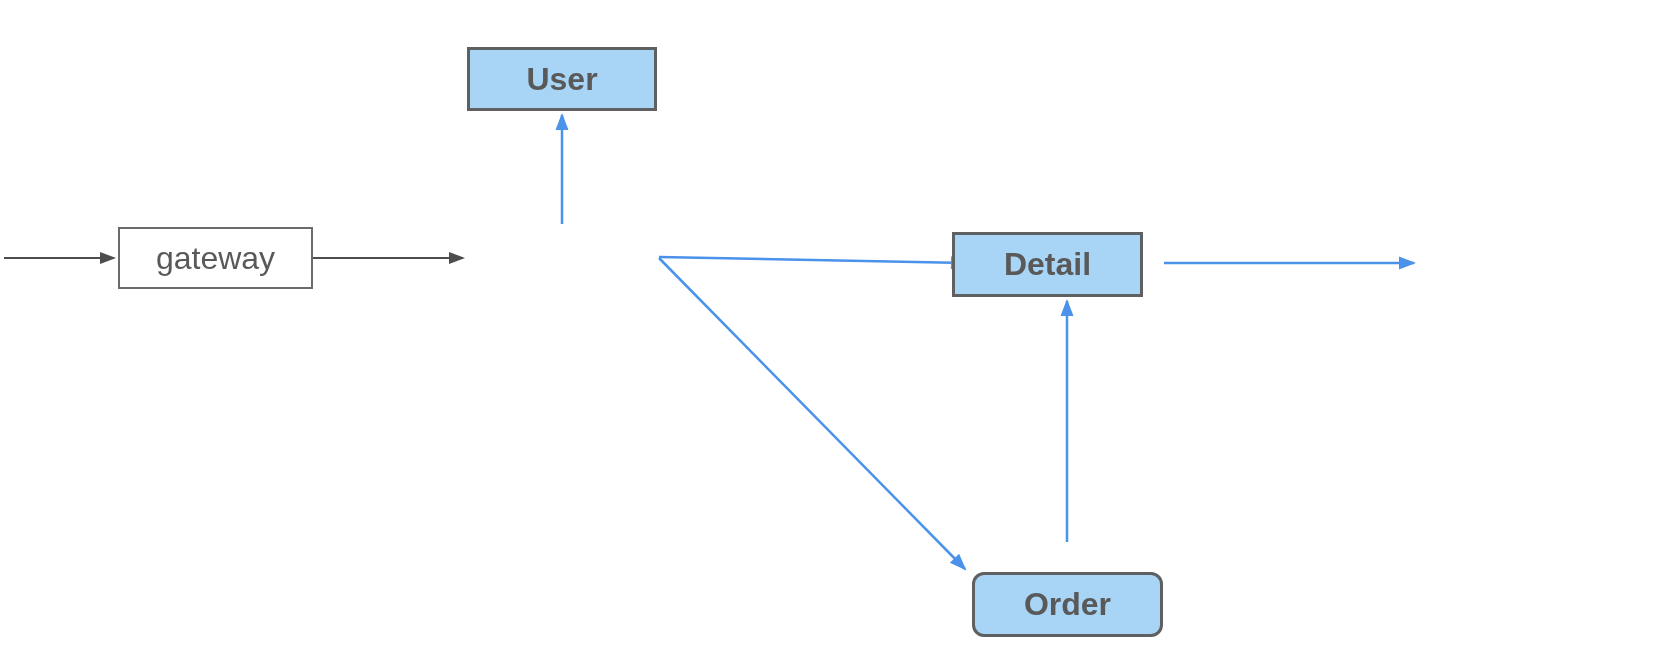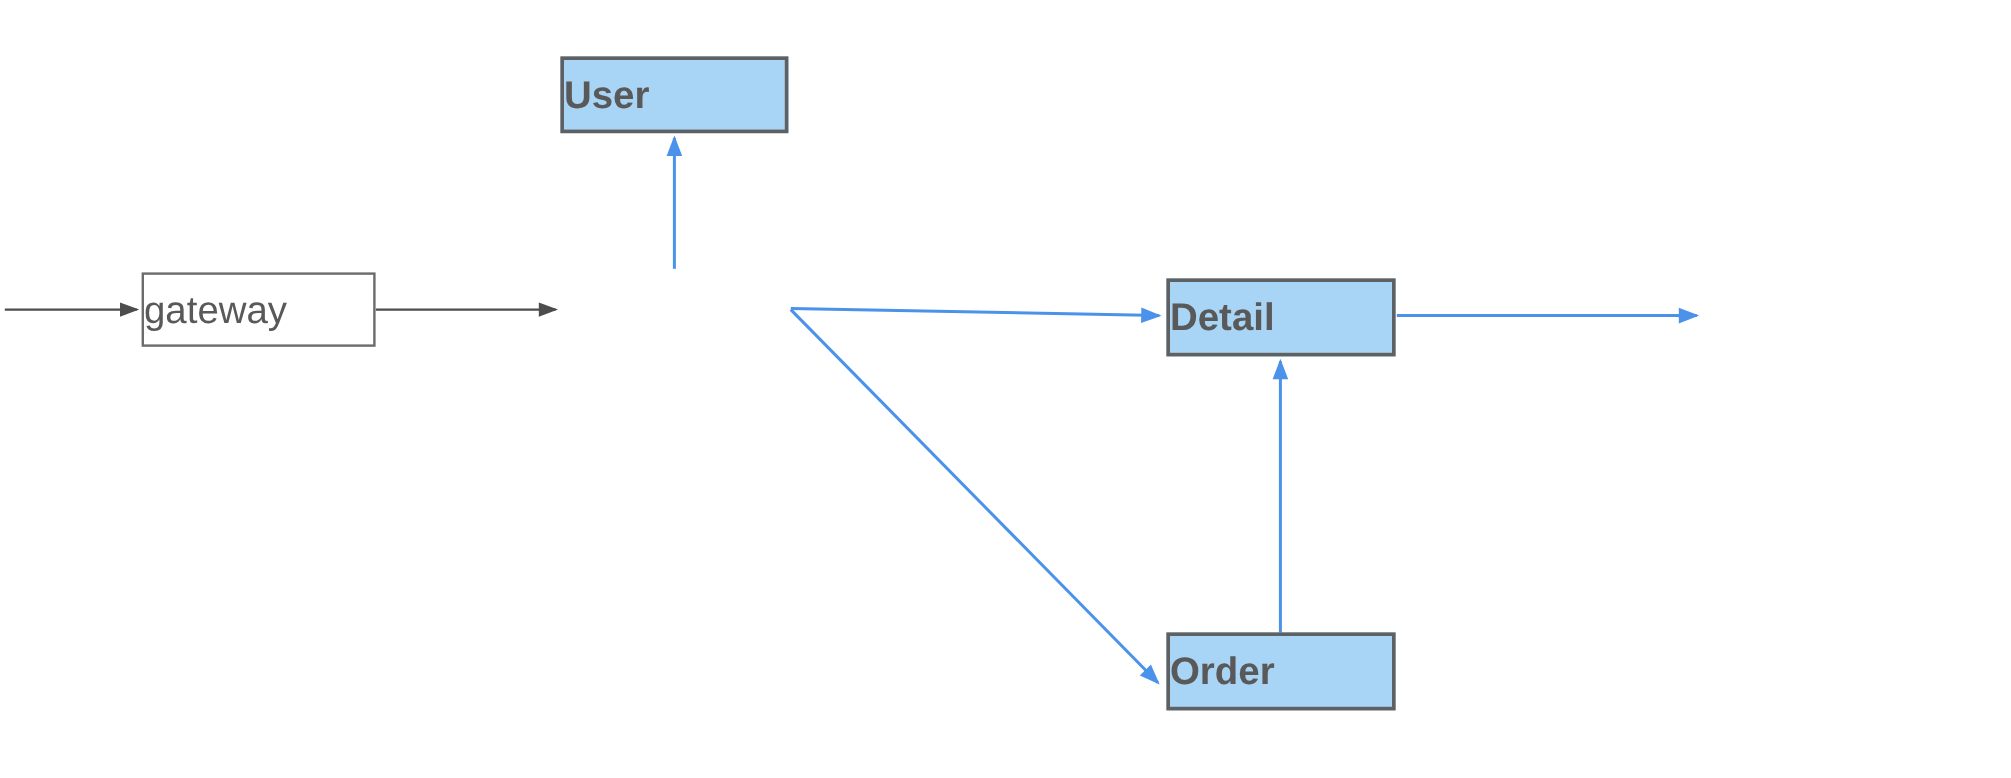--- a/index.html
+++ b/index.html
@@ -20,41 +20,41 @@
     overflow:hidden;
     font-family:"Liberation Sans", sans-serif;
   }
   #edges { position:absolute; left:0; top:0; width:1676px; height:648px; }
   .edge-gray { stroke:var(--arrow_gray); stroke-width:2; fill:none; }
   .edge-blue { stroke:var(--arrow_blue); stroke-width:2.5; fill:none; }
   .mk-gray { fill:var(--arrow_gray); }
   .mk-blue { fill:var(--arrow_blue); }
   .node {
     position:absolute;
-    display:flex; align-items:center; 
+    display:flex; align-items:center; justify-content:center;
     box-sizing:border-box;
     color:var(--text);
     cursor:default;
   }
   .node .label { user-select:none; }
   .service {
     background:var(--node_fill);
     border:3px solid var(--node_border);
     font-weight:bold; font-size:32px;
   }
   .plain {
     background:var(--gateway_fill);
     border:2px solid var(--gateway_border);
     font-weight:500; font-size:32px;
   }
   #node-gateway  { left:118px;  top:227px; width:195px; height:62px; }
   #node-user     { left:467px;  top:47px;  width:190px; height:64px; }
   #node-frontend { left:467px;  top:225px; width:191px; height:65px; }
-  #node-detail   { left:972px;  top:232px; width:191px; height:65px; }
-  #node-order    { left:972px;  top:527px; width:191px; height:65px; }
+  #node-detail   { left:952px;  top:232px; width:191px; height:65px; }
+  #node-order    { left:972px;  top:572px; width:191px; height:65px;border-radius:12px; }
   #node-comment  { left:1419px; top:226px; width:218px; height:74px; }
 </style>
 </head>
 <body>
 
 <div id="canvas">
 
   <svg id="edges" viewBox="0 0 1676 648" xmlns="http://www.w3.org/2000/svg">
     <defs>
       <marker id="arrow-gray" markerUnits="userSpaceOnUse" markerWidth="18" markerHeight="14" refX="15" refY="7" orient="auto">

